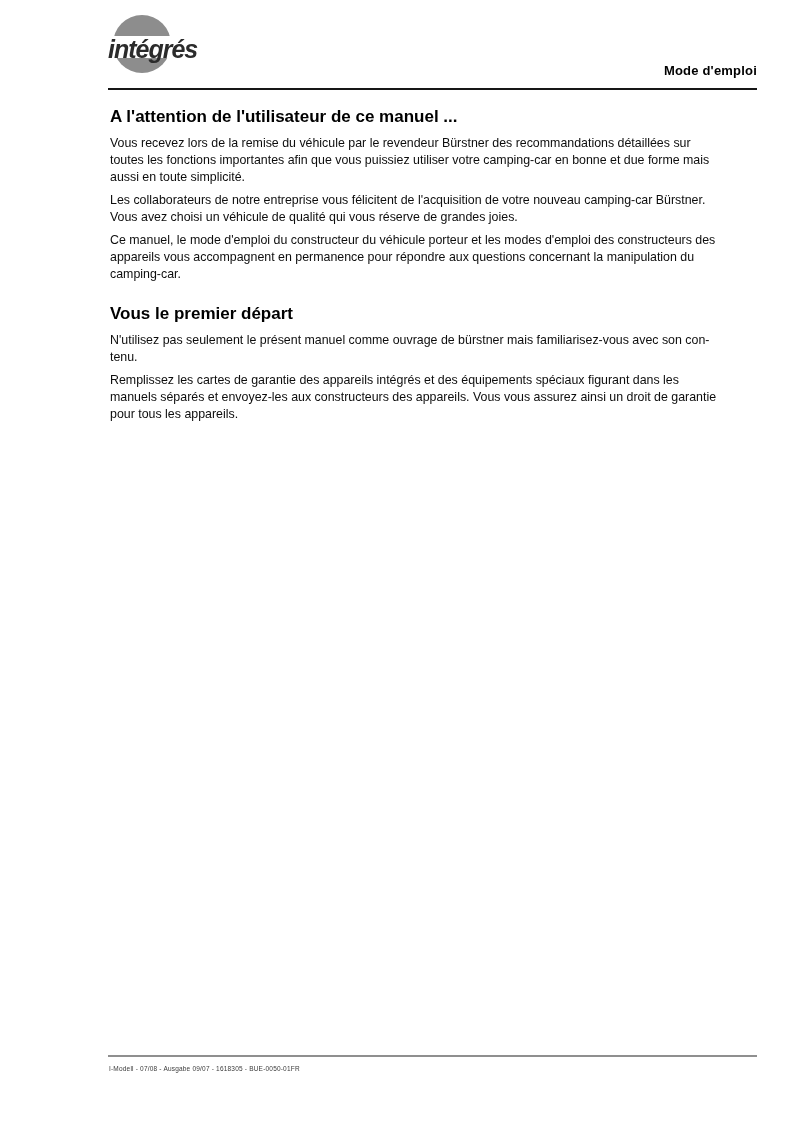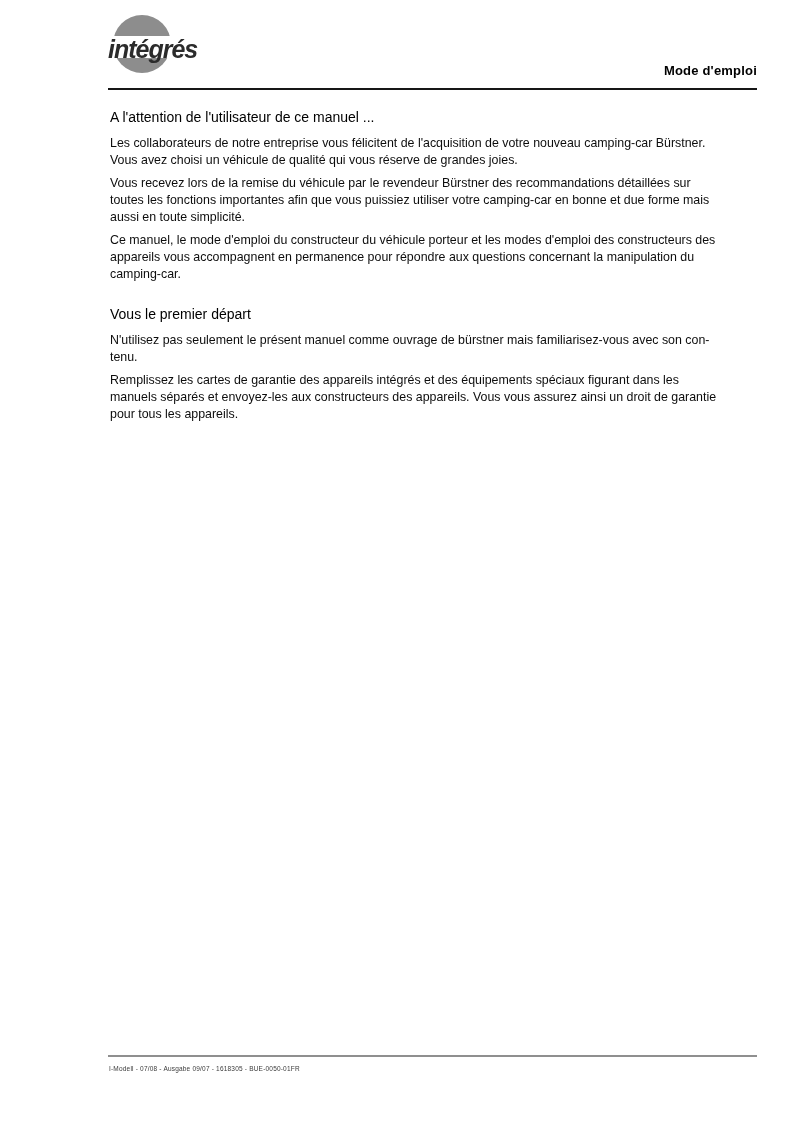--- a/index.html
+++ b/index.html
@@ -78,23 +78,23 @@
   }
 
   
   .content {
     position: absolute;
     left: 110px;
     top: 107px;
     width: 685px;
   }
   .section-heading {
-    font-size: 14px;
+    font-size: 17px;
     line-height: 20px;
-    font-weight: normal;
+    font-weight: bold;
     color: #000000;
     margin: 0 0 8px 0;
     white-space: pre;
   }
   .section + .section .section-heading {
     margin-top: 22px;
   }
   .para {
     font-size: 12.4px;
     line-height: 16.8px;
@@ -132,25 +132,25 @@
   <div class="logo-wordmark">intégrés</div>
 </div>
 
 <div class="header-title">Mode d'emploi</div>
 <div class="header-rule"></div>
 
 <div class="content">
 
   <div class="section">
     <h1 class="section-heading">A l'attention de l'utilisateur de ce manuel ...</h1>
-    <p class="para">Les collaborateurs de notre entreprise vous félicitent de l'acquisition de votre nouveau camping-car Bürstner.
-Vous avez choisi un véhicule de qualité qui vous réserve de grandes joies.</p>
     <p class="para">Vous recevez lors de la remise du véhicule par le revendeur Bürstner des recommandations détaillées sur
 toutes les fonctions importantes afin que vous puissiez utiliser votre camping-car en bonne et due forme mais
 aussi en toute simplicité.</p>
+    <p class="para">Les collaborateurs de notre entreprise vous félicitent de l'acquisition de votre nouveau camping-car Bürstner.
+Vous avez choisi un véhicule de qualité qui vous réserve de grandes joies.</p>
     <p class="para">Ce manuel, le mode d'emploi du constructeur du véhicule porteur et les modes d'emploi des constructeurs des
 appareils vous accompagnent en permanence pour répondre aux questions concernant la manipulation du
 camping-car.</p>
   </div>
 
   <div class="section">
     <h1 class="section-heading">Vous le premier départ</h1>
     <p class="para">N'utilisez pas seulement le présent manuel comme ouvrage de bürstner mais familiarisez-vous avec son con-
 tenu.</p>
     <p class="para">Remplissez les cartes de garantie des appareils intégrés et des équipements spéciaux figurant dans les

